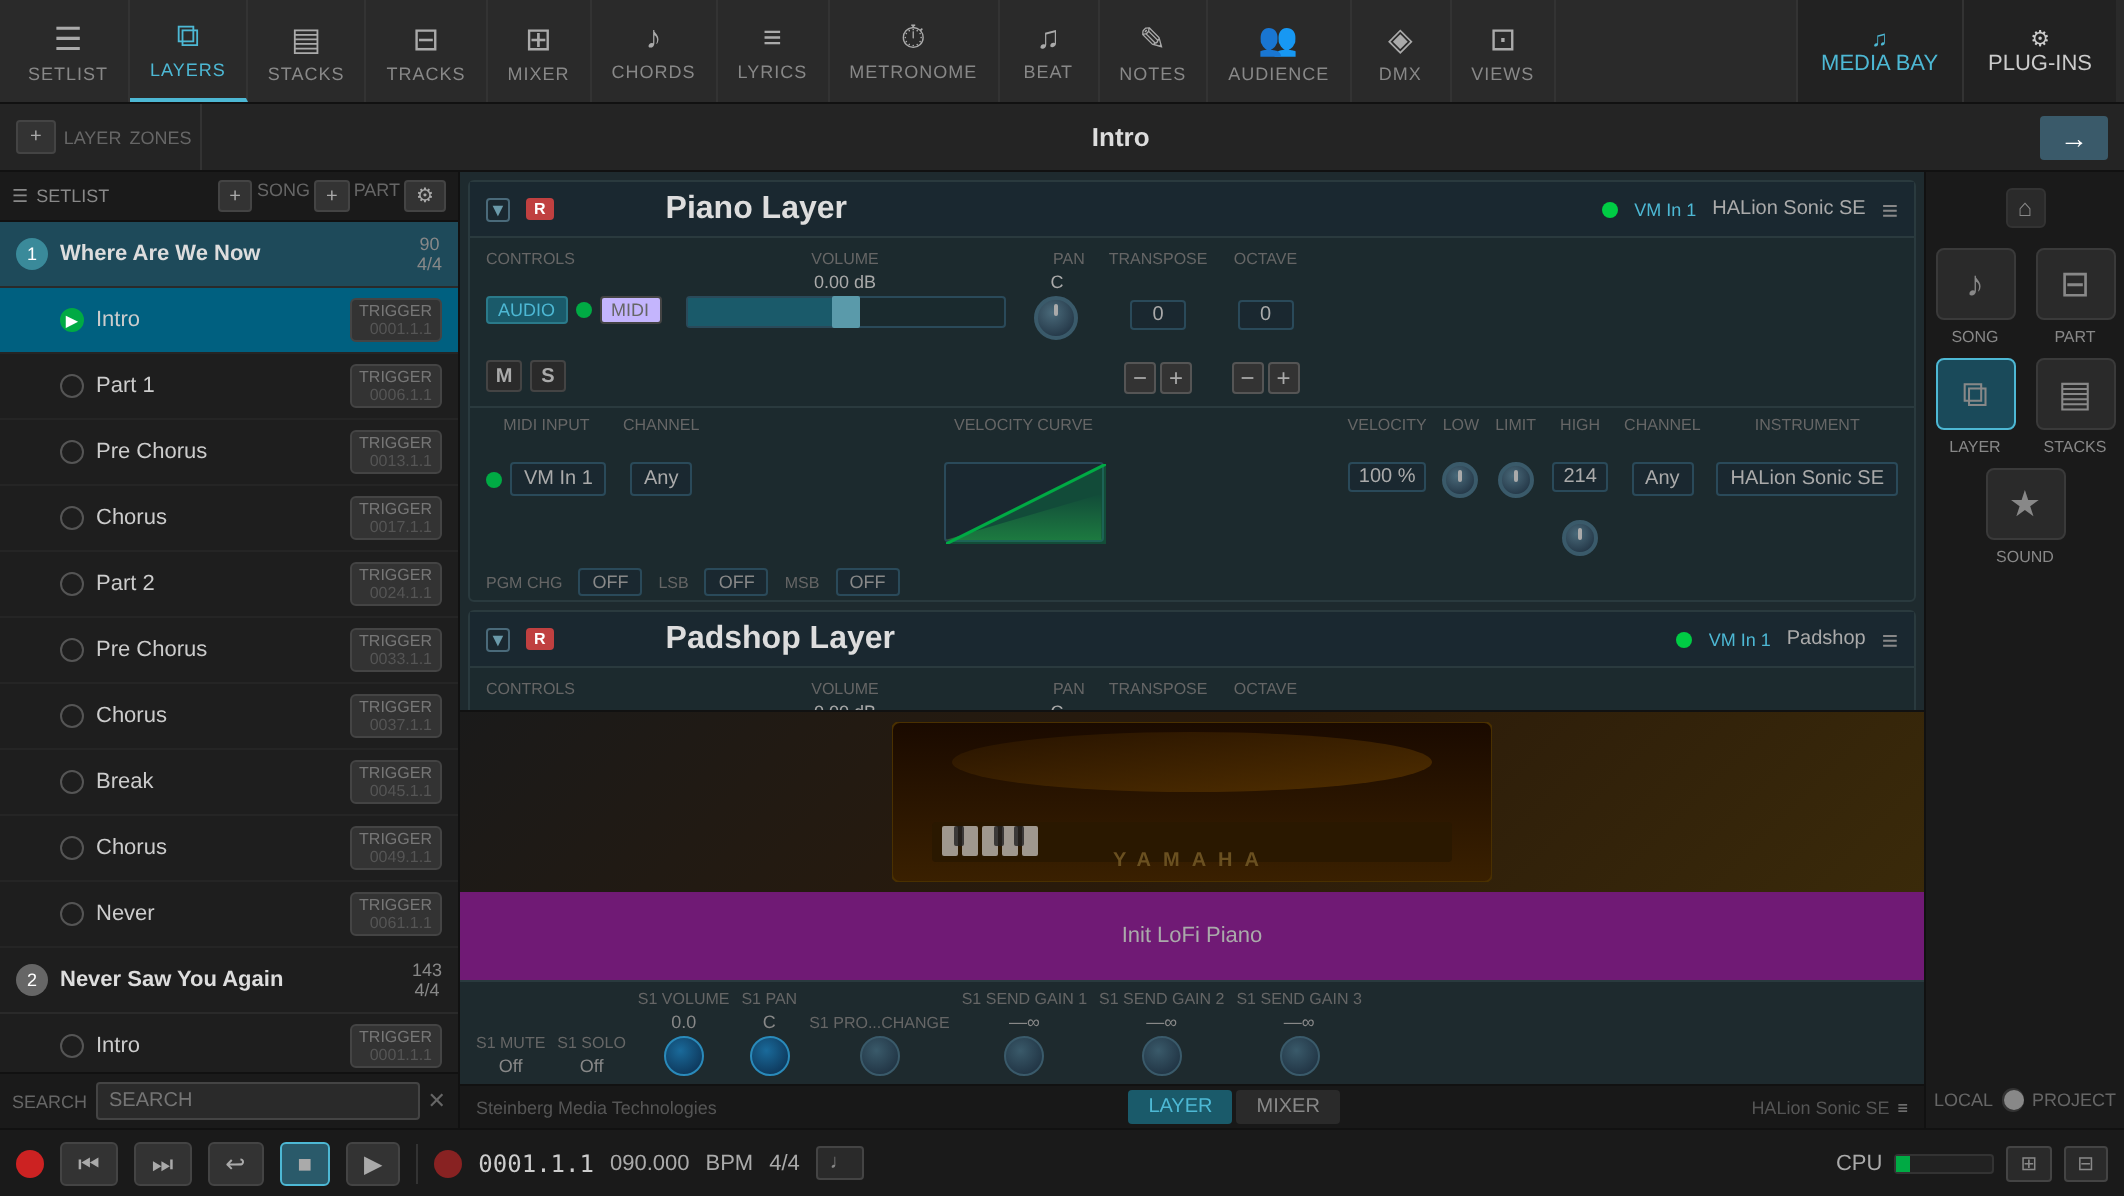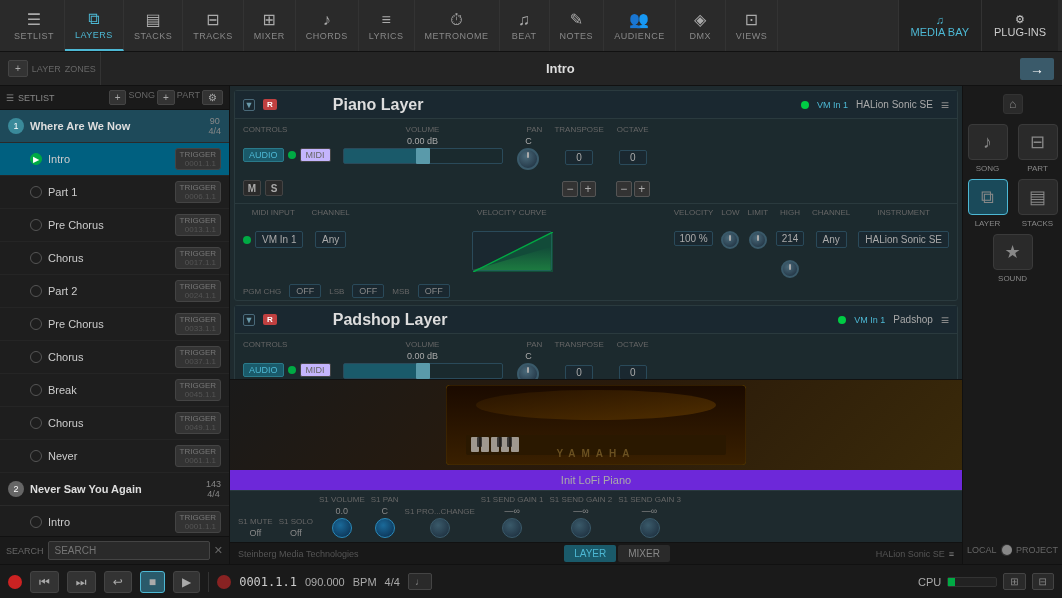--- a/index.html
+++ b/index.html
@@ -502,22 +502,22 @@
       display: flex;
       align-items: center;
       justify-content: center;
       position: relative;
       overflow: hidden;
     }
     .instrument-display-name {
       text-align: center;
       font-size: 11px;
       color: #aaa;
-      padding: 4px;
-      background: #6d28d9;
+      padding: 16px;
+      background: #701a75;
     }
 
     
     .bottom-strip {
       padding: 4px 8px;
       background: #1e2a2e;
       border-top: 1px solid #2a3a3e;
       display: flex;
       gap: 6px;
       align-items: flex-end;

